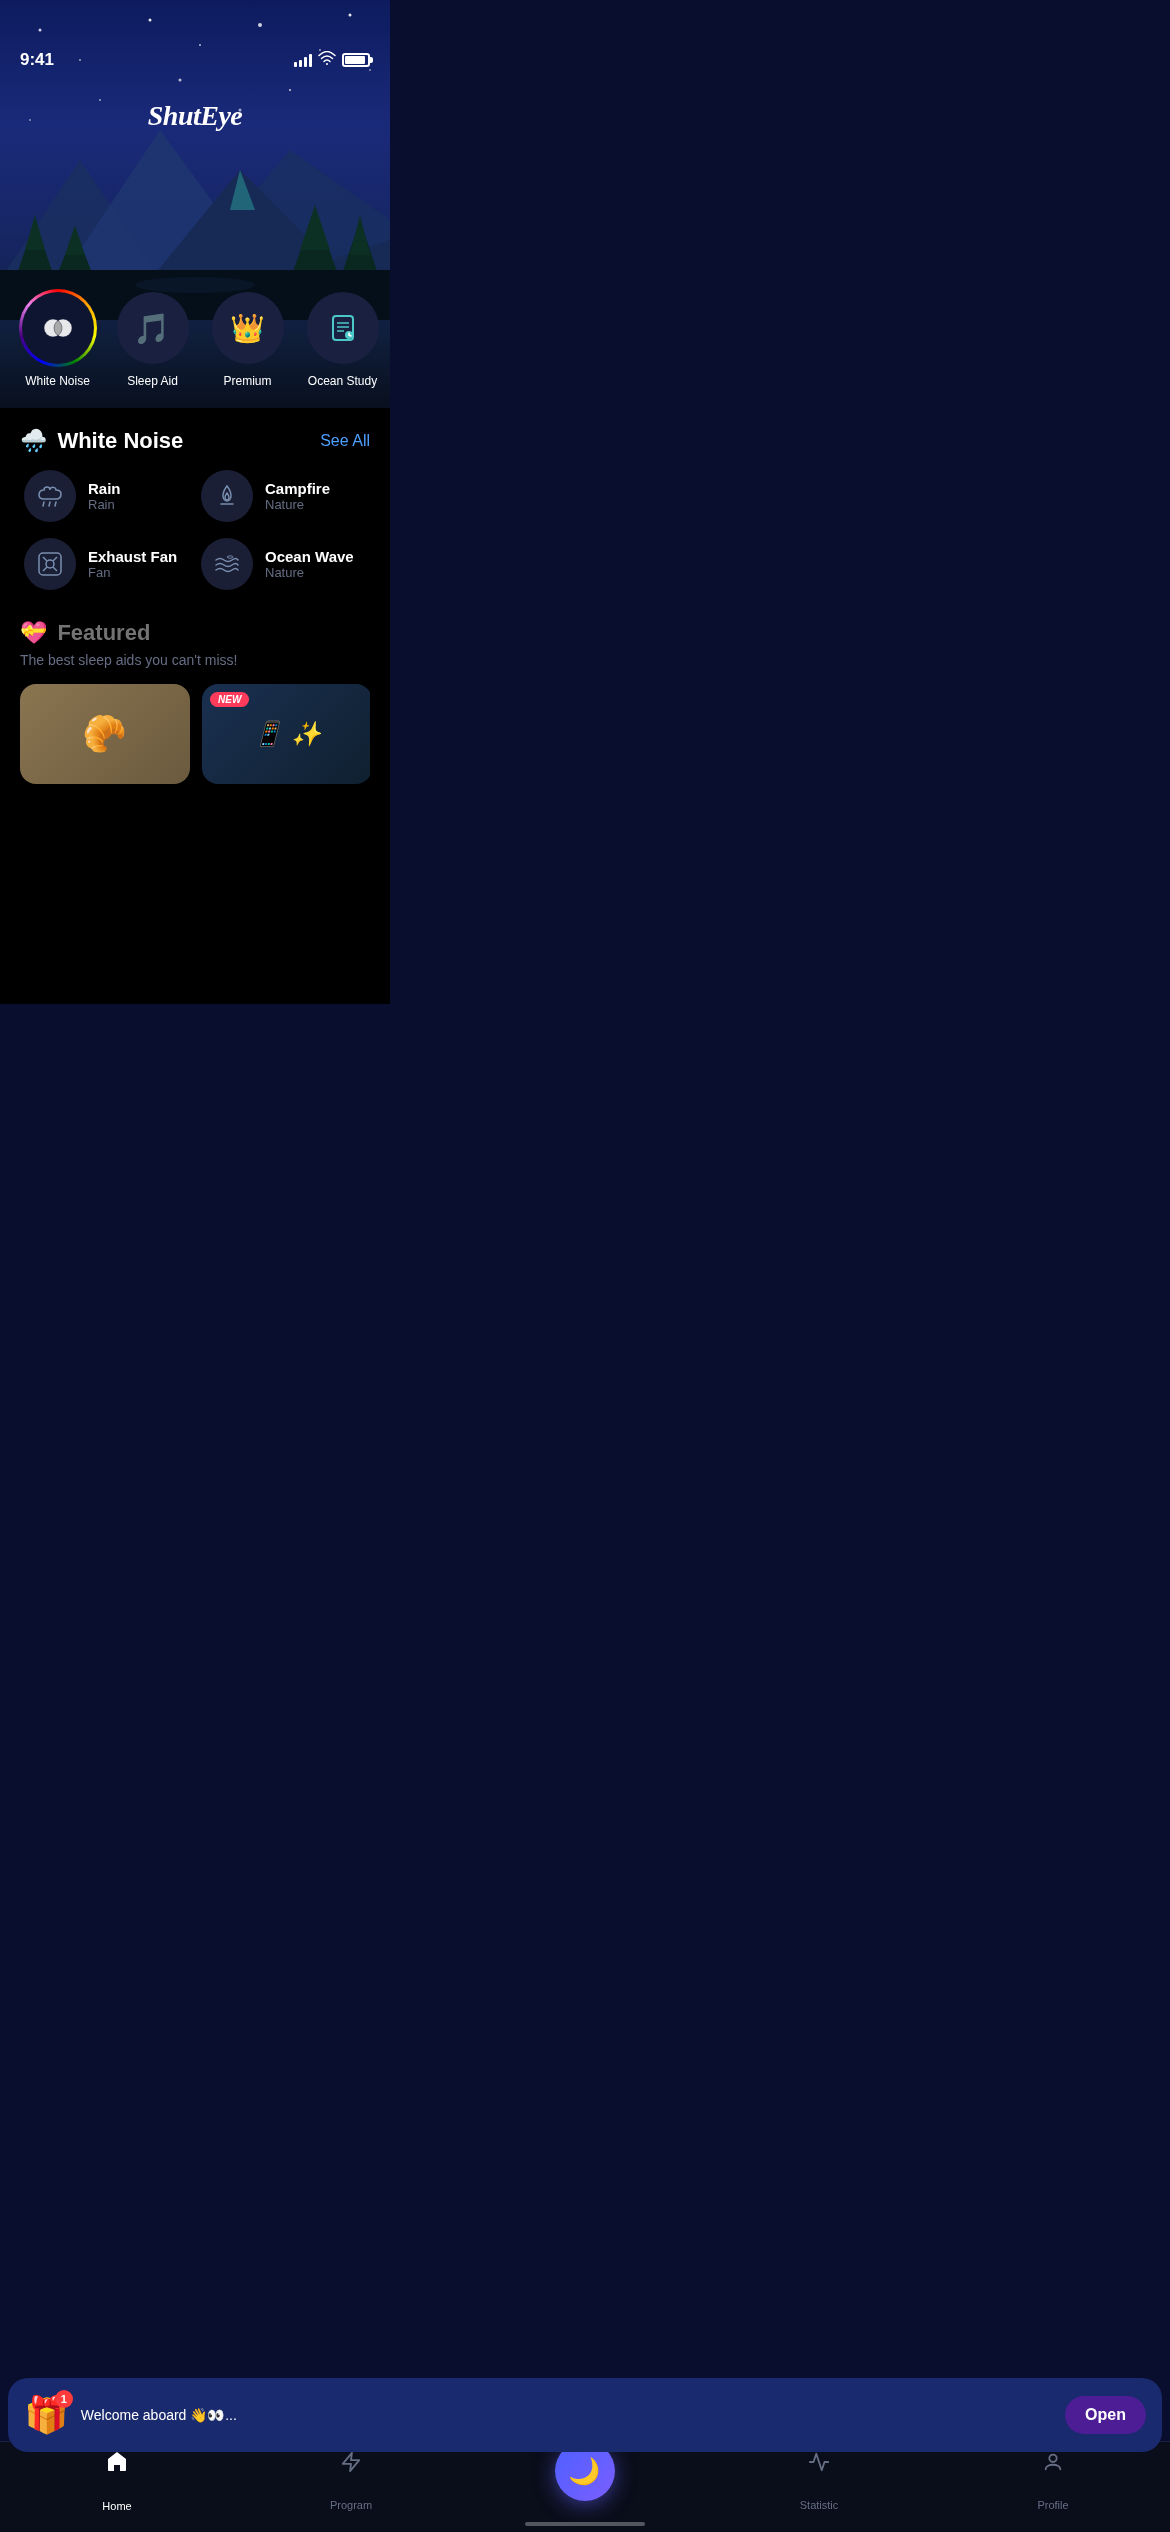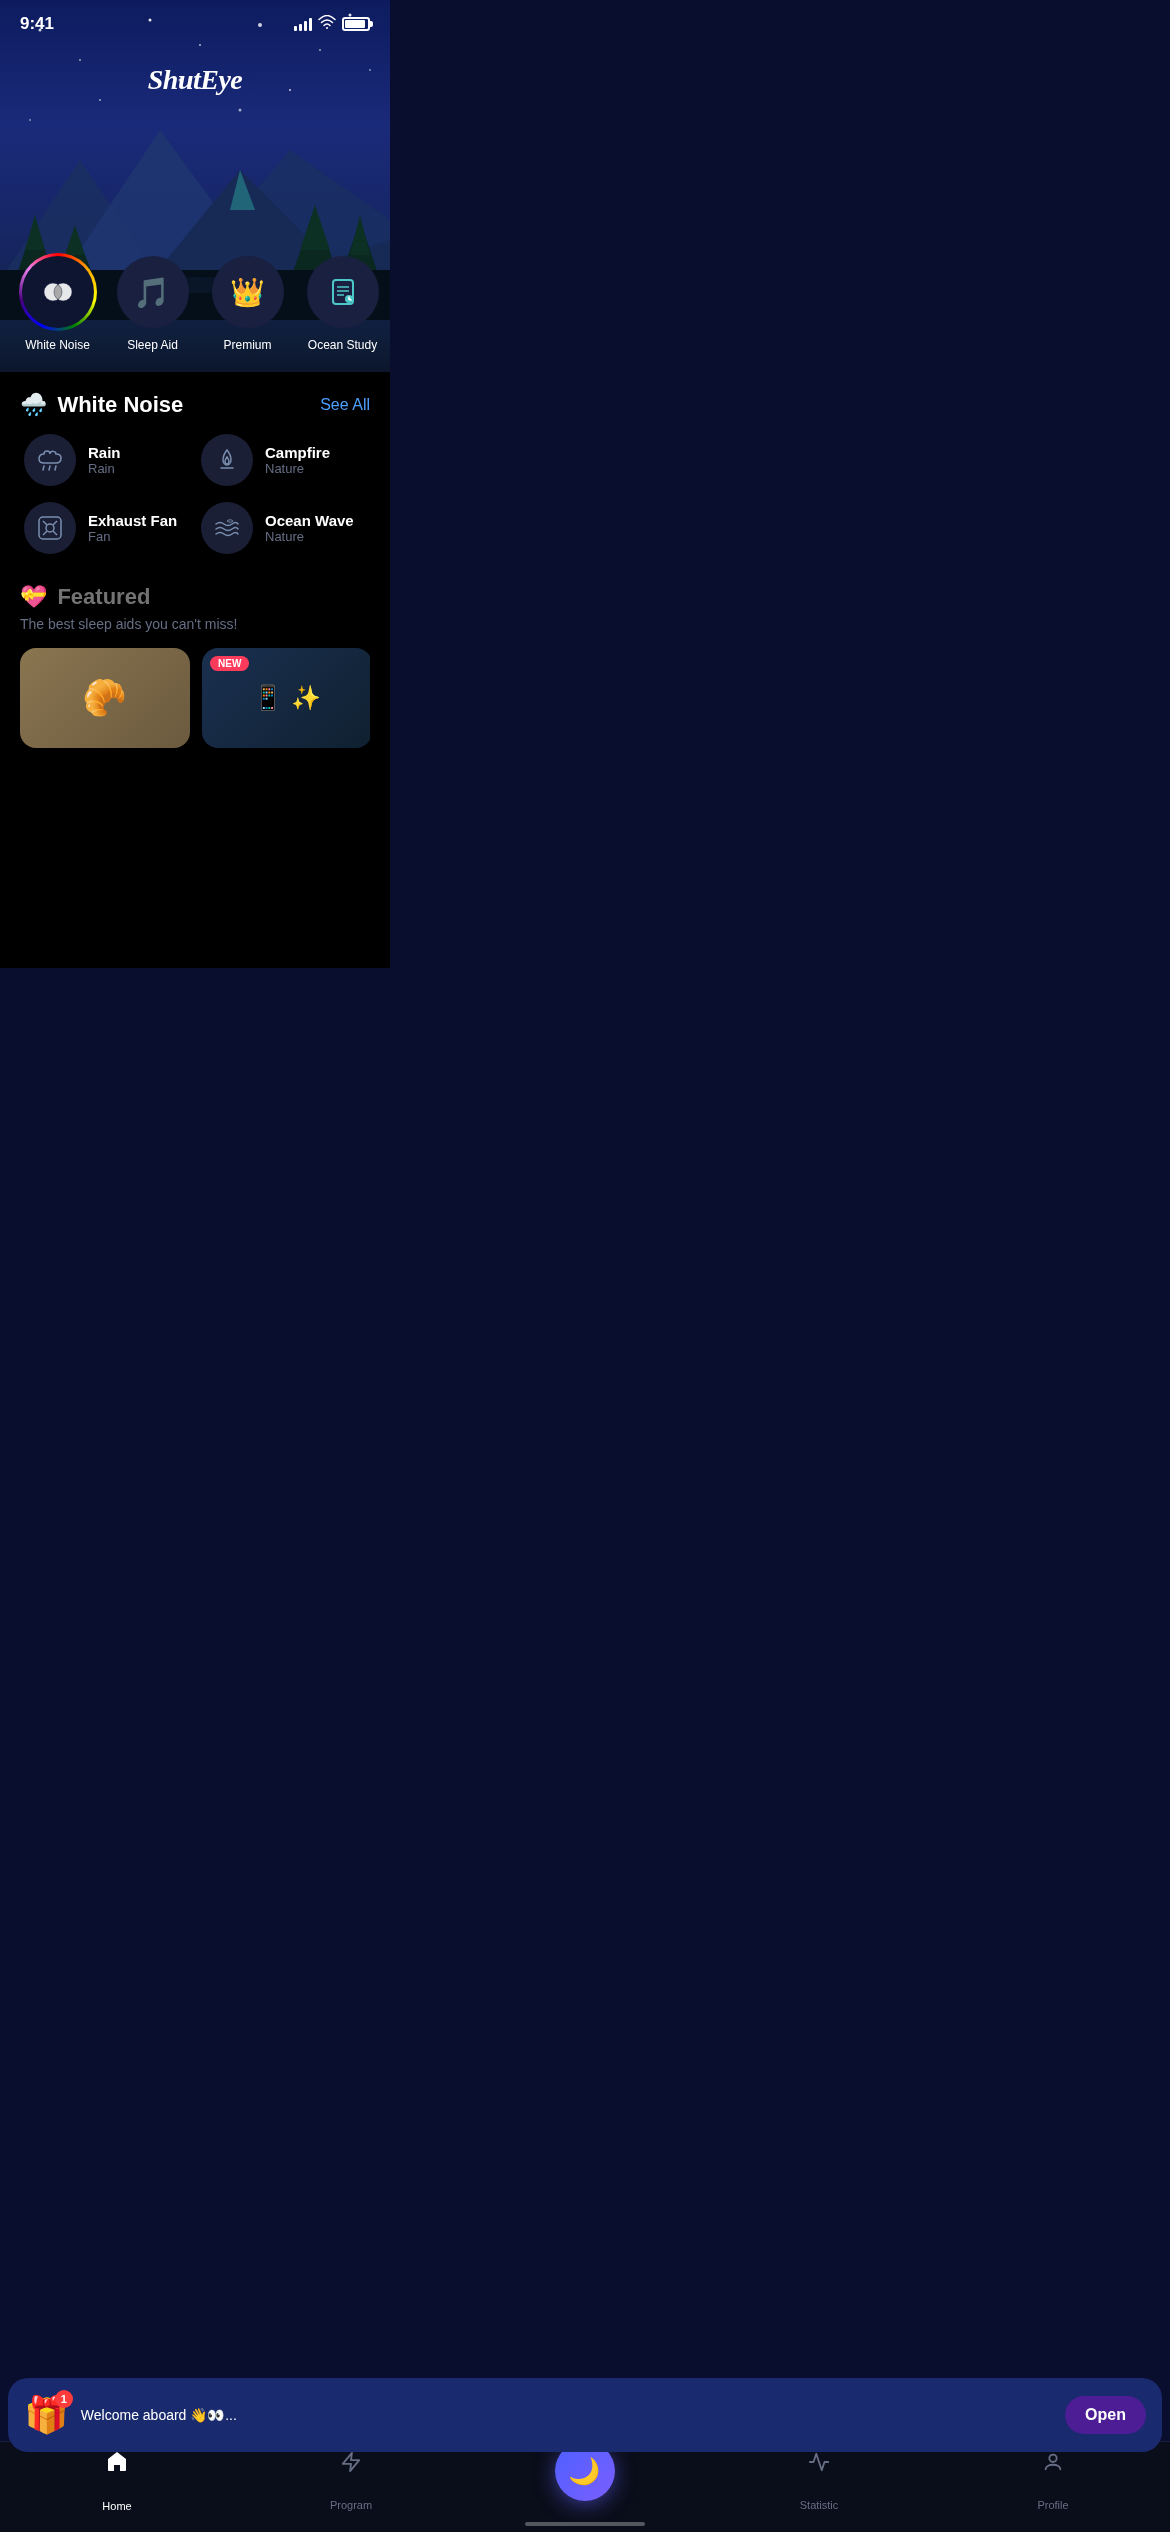--- a/index.html
+++ b/index.html
@@ -15,20 +15,21 @@
     }
 
     
     .status-bar {
       display: flex;
       justify-content: space-between;
       align-items: center;
       padding: 14px 20px 0;
       position: relative;
       z-index: 10;
+      margin-top: 36px;
     }
     .status-time {
       color: white;
       font-size: 17px;
       font-weight: 600;
     }
     .status-icons {
       display: flex;
       align-items: center;
       gap: 6px;
@@ -267,20 +268,21 @@
       position: relative;
     }
 
     .featured-card-1 {
       background: linear-gradient(135deg, #8a7550 0%, #6b5a3e 100%);
     }
 
     .featured-card-2 {
       background: linear-gradient(135deg, #1a3a5c 0%, #0f2a45 100%);
       position: relative;
+      font-style: italic;
     }
 
     .new-badge {
       position: absolute;
       top: 8px;
       left: 8px;
       background: #ff3b5c;
       color: white;
       font-size: 10px;
       font-weight: 700;

